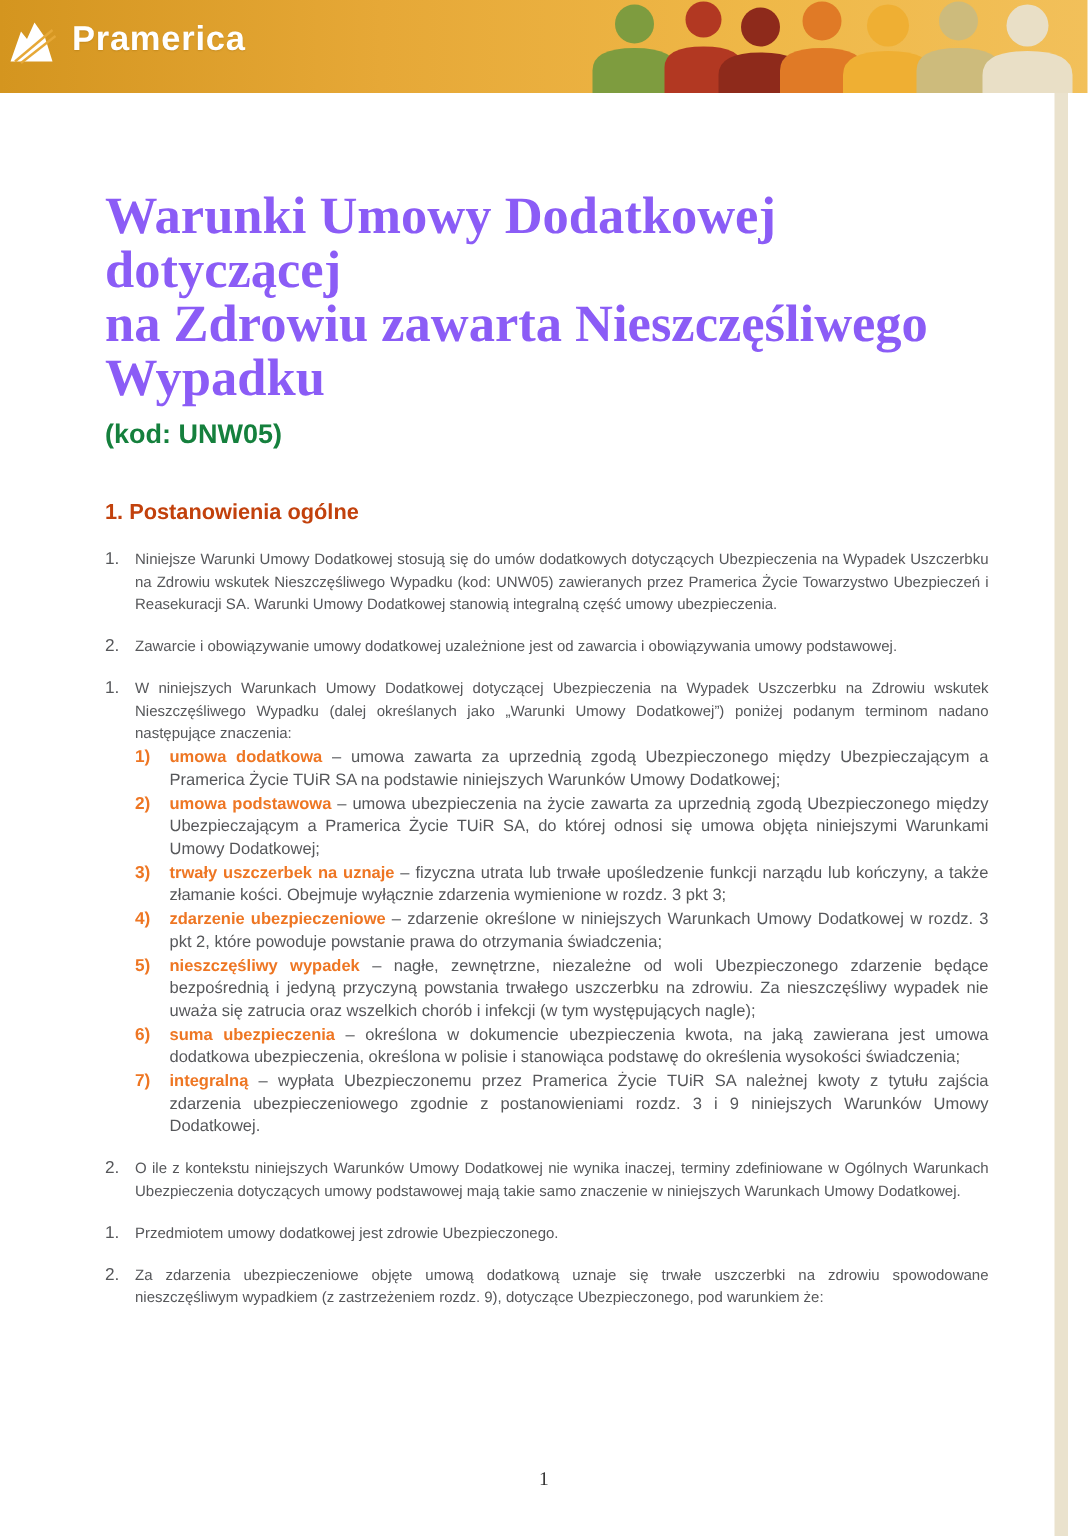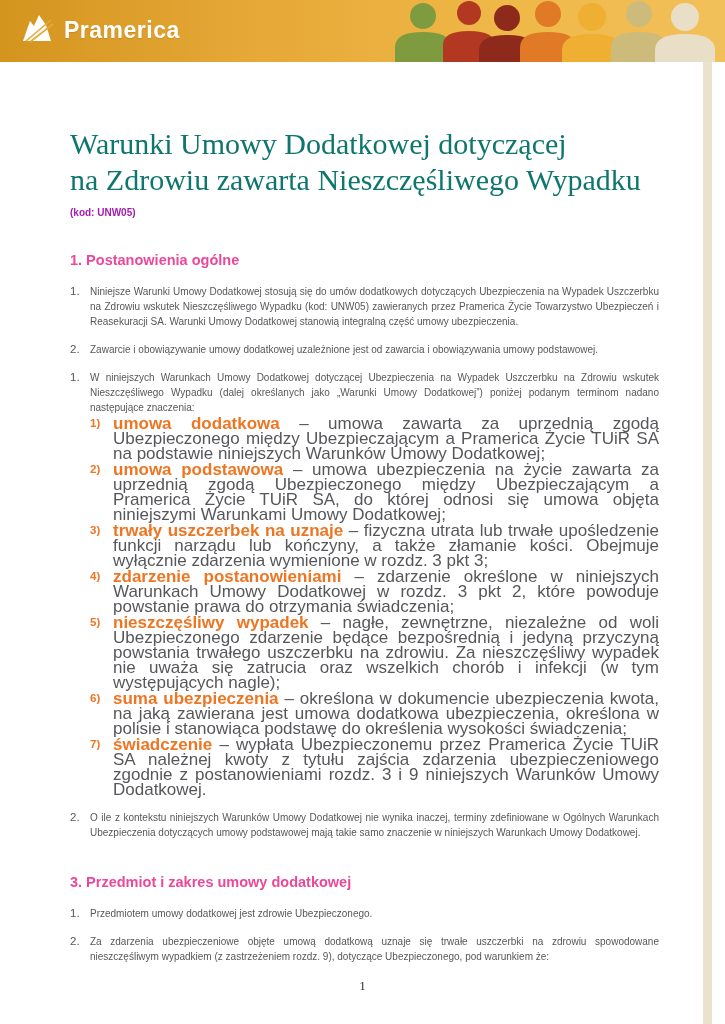--- a/index.html
+++ b/index.html
@@ -12,22 +12,22 @@
   }
 
   
   .header {
     position: relative;
     height: 62px;
     background: linear-gradient(90deg, #D4951F 0%, #E6A837 35%, #EFB848 70%, #F2C05A 100%);
     overflow: hidden;
   }
   .brand {
-    position: absolute; left: 20px; top: 12px;
-    display: flex; align-items: flex-end; gap: 10px;
+    position: absolute; left: 4px; top: 12px;
+    display: flex; align-items: flex-start; gap: 10px;
     z-index: 3;
   }
   .brand-mark svg { display: block; }
   .brand-name {
     color: #ffffff;
     font-size: 23px;
     font-weight: bold;
     letter-spacing: 0.5px;
     text-shadow: 0 1px 1px rgba(140,90,0,0.25);
   }
@@ -44,35 +44,35 @@
   
   .page-content {
     position: absolute;
     top: 62px; left: 0; right: 0; bottom: 0;
     padding: 64px 66px 0 70px;
     box-sizing: border-box;
   }
 
   .doc-title {
     font-family: "Liberation Serif", serif;
-    font-weight: normal;
-    color: #0f766e;
-    font-size: 30px;
+    font-weight: bold;
+    color: #8b5cf6;
+    font-size: 35px;
     line-height: 36px;
   }
   .doc-code {
     margin-top: 9px;
-    color: #a21caf;
-    font-weight: bold;
-    font-size: 10px;
+    color: #15803d;
+    font-weight: bold;
+    font-size: 18px;
     margin-bottom: 24px;
   }
 
   .section-heading {
-    color: #ec4899;
+    color: #c2410c;
     font-weight: bold;
     font-size: 14.5px;
     margin: 34px 0 16px 0;
   }
 
   .item-block { margin: 0 0 13px 0; }
   .item-row { display: flex; }
   .item-num {
     flex: 0 0 20px;
     color: #56575A;
@@ -91,21 +91,21 @@
   .sub-num {
     flex: 0 0 23px;
     color: #EE7623;
     font-weight: bold;
     font-size: 11.5px;
     line-height: 15px;
   }
   .sub-text {
     flex: 1;
     color: #56575A;
-    font-size: 17px;
+    font-size: 11px;
     line-height: 15px;
     text-align: justify;
   }
   .sub-text .term { color: #EE7623; font-weight: bold; }
 
   .page-number {
     position: absolute;
     bottom: 30px; left: 0; right: 0;
     text-align: center;
     font-family: "Liberation Serif", serif;
@@ -189,45 +189,44 @@
             <div class="subitem-row">
               <span class="sub-num">2)</span>
               <span class="sub-text"><strong class="term">umowa podstawowa</strong> – umowa ubezpieczenia na życie zawarta za uprzednią zgodą Ubezpieczonego między Ubezpieczającym a Pramerica Życie TUiR SA, do której odnosi się umowa objęta niniejszymi Warunkami Umowy Dodatkowej;</span>
             </div>
             <div class="subitem-row">
               <span class="sub-num">3)</span>
               <span class="sub-text"><strong class="term">trwały uszczerbek na uznaje</strong> – fizyczna utrata lub trwałe upośledzenie funkcji narządu lub kończyny, a także złamanie kości. Obejmuje wyłącznie zdarzenia wymienione w rozdz. 3 pkt 3;</span>
             </div>
             <div class="subitem-row">
               <span class="sub-num">4)</span>
-              <span class="sub-text"><strong class="term">zdarzenie postanowieniami</strong> – zdarzenie określone w niniejszych Warunkach Umowy Dodatkowej w rozdz. 3 pkt 2, które powoduje powstanie prawa do otrzymania świadczenia;</span>
+              <span class="sub-text"><strong class="term">zdarzenie ubezpieczeniowe</strong> – zdarzenie określone w niniejszych Warunkach Umowy Dodatkowej w rozdz. 3 pkt 2, które powoduje powstanie prawa do otrzymania świadczenia;</span>
             </div>
             <div class="subitem-row">
               <span class="sub-num">5)</span>
               <span class="sub-text"><strong class="term">nieszczęśliwy wypadek</strong> – nagłe, zewnętrzne, niezależne od woli Ubezpieczonego zdarzenie będące bezpośrednią i jedyną przyczyną powstania trwałego uszczerbku na zdrowiu. Za nieszczęśliwy wypadek nie uważa się zatrucia oraz wszelkich chorób i infekcji (w tym występujących nagle);</span>
             </div>
             <div class="subitem-row">
               <span class="sub-num">6)</span>
               <span class="sub-text"><strong class="term">suma ubezpieczenia</strong> – określona w dokumencie ubezpieczenia kwota, na jaką zawierana jest umowa dodatkowa ubezpieczenia, określona w polisie i stanowiąca podstawę do określenia wysokości świadczenia;</span>
             </div>
             <div class="subitem-row">
               <span class="sub-num">7)</span>
-              <span class="sub-text"><strong class="term">świadczenie</strong> – wypłata Ubezpieczonemu przez Pramerica Życie TUiR SA należnej kwoty z tytułu zajścia zdarzenia ubezpieczeniowego zgodnie z postanowieniami rozdz. 3 i 9 niniejszych Warunków Umowy Dodatkowej.</span>
+              <span class="sub-text"><strong class="term">integralną</strong> – wypłata Ubezpieczonemu przez Pramerica Życie TUiR SA należnej kwoty z tytułu zajścia zdarzenia ubezpieczeniowego zgodnie z postanowieniami rozdz. 3 i 9 niniejszych Warunków Umowy Dodatkowej.</span>
             </div>
           </div>
         </div>
         <div class="item-block">
           <div class="item-row">
             <span class="item-num">2.</span>
             <span class="item-text">O ile z kontekstu niniejszych Warunków Umowy Dodatkowej nie wynika inaczej, terminy zdefiniowane w Ogólnych Warunkach Ubezpieczenia dotyczących umowy podstawowej mają takie samo znaczenie w niniejszych Warunkach Umowy Dodatkowej.</span>
           </div>
         </div>
       </section>
       <section class="section">
-        <h2 class="section-heading">3. Przedmiot i zakres umowy dodatkowej</h2>
         <div class="item-block">
           <div class="item-row">
             <span class="item-num">1.</span>
             <span class="item-text">Przedmiotem umowy dodatkowej jest zdrowie Ubezpieczonego.</span>
           </div>
         </div>
         <div class="item-block">
           <div class="item-row">
             <span class="item-num">2.</span>
             <span class="item-text">Za zdarzenia ubezpieczeniowe objęte umową dodatkową uznaje się trwałe uszczerbki na zdrowiu spowodowane nieszczęśliwym wypadkiem (z zastrzeżeniem rozdz. 9), dotyczące Ubezpieczonego, pod warunkiem że:</span>

